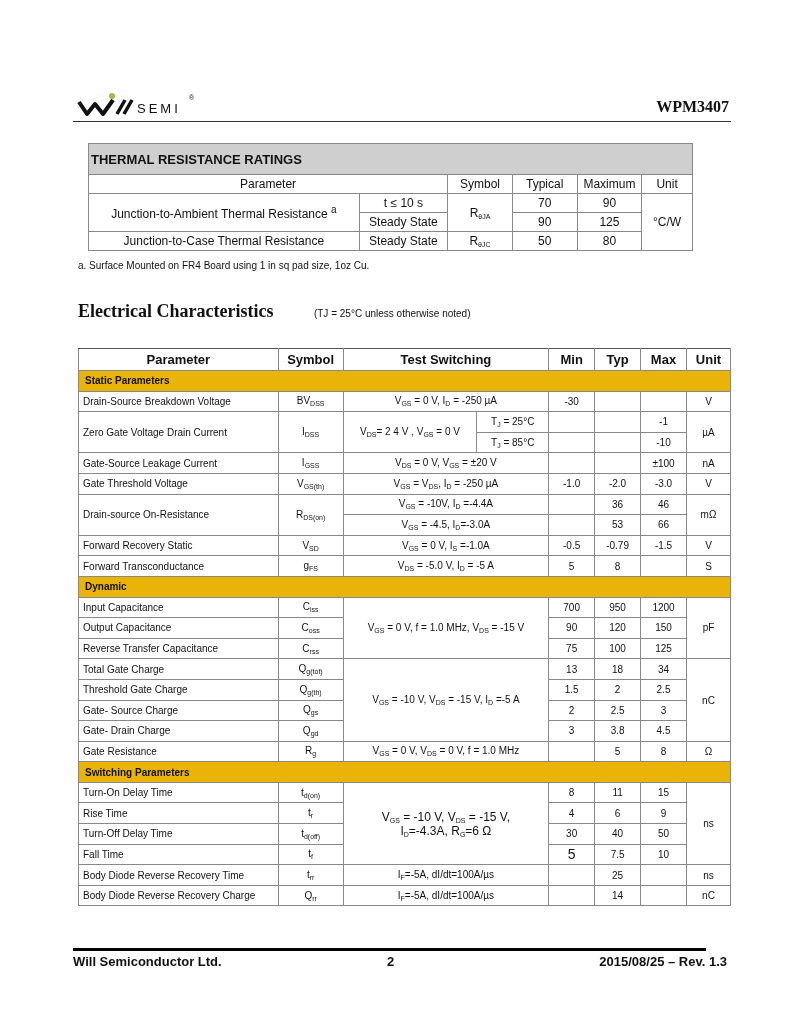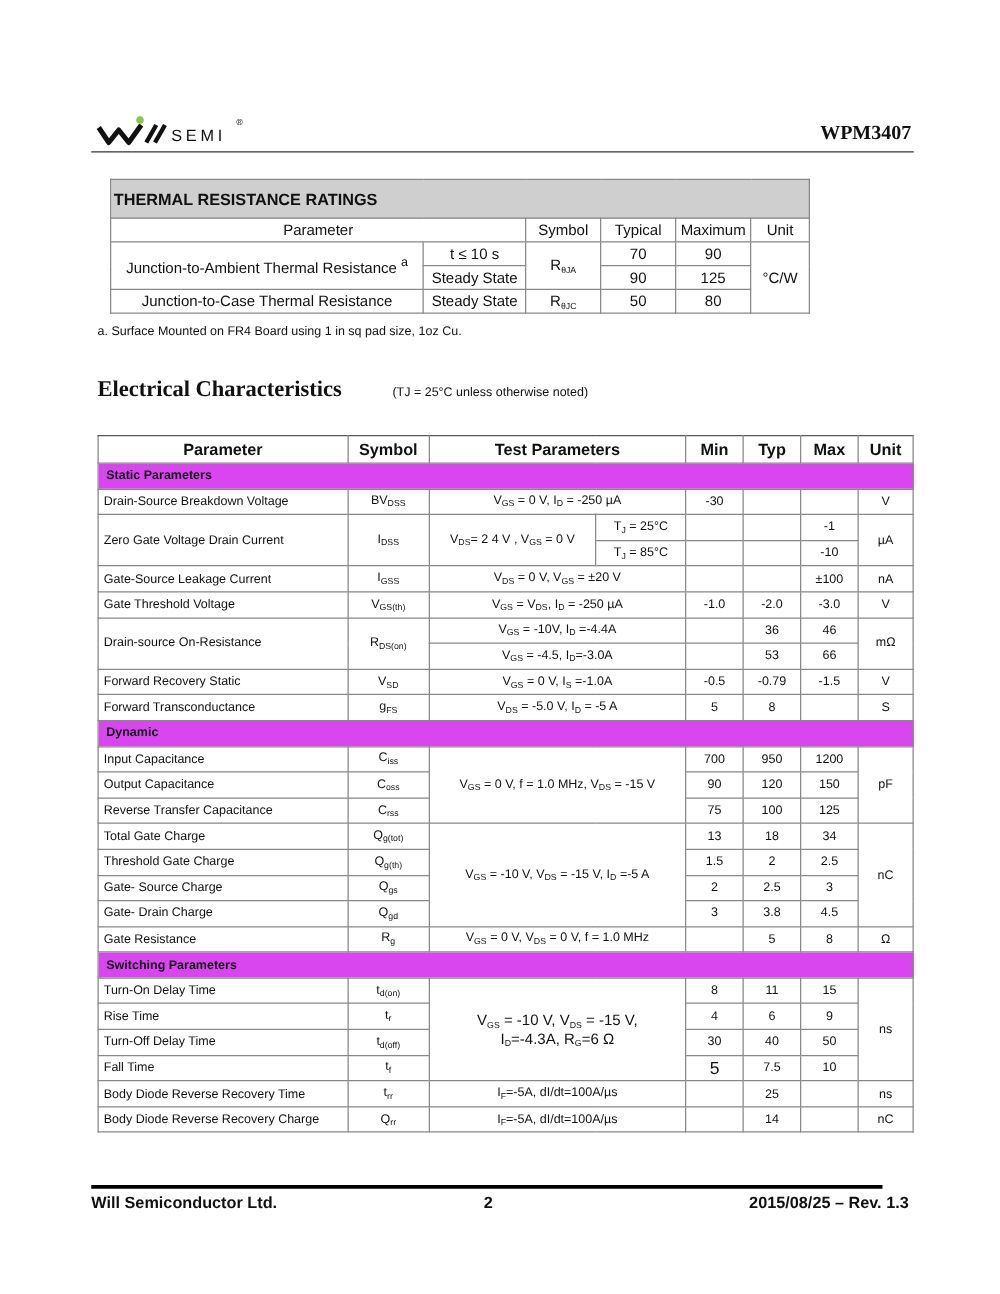--- a/index.html
+++ b/index.html
@@ -5,33 +5,33 @@
   * { box-sizing: border-box; margin: 0; padding: 0; }
   html, body { width: 800px; height: 1035px; background: #ffffff; overflow: hidden; }
   body { position: relative; font-family: "Liberation Sans", sans-serif; color: #111; }
 
   .header { position: absolute; left: 73px; top: 88px; width: 658px; height: 36px; }
   .logo { position: absolute; left: 4px; top: 2px; width: 160px; height: 30px; }
   .part-no { position: absolute; right: 2px; top: 10px; font-family: "Liberation Serif", serif; font-weight: bold; font-size: 16px; }
   .header-rule { position: absolute; left: 73px; top: 121px; width: 658px; height: 1px; background: #333; }
 
   table { border-collapse: collapse; }
-  .thermal { position: absolute; left: 88px; top: 143px; width: 560px; font-size: 12px; }
+  .thermal { position: absolute; left: 88px; top: 143px; width: 605px; font-size: 12px; }
   .thermal td { border: 1px solid #888; text-align: center; height: 19px; padding: 0 3px; }
   .thermal .title-row td { background: #cfcfcf; text-align: left; font-weight: bold; font-size: 13px; height: 31px; border-color: #888; padding-left: 2px; }
   .footnote { position: absolute; left: 78px; top: 260px; font-size: 10px; }
 
   .ec-title { position: absolute; left: 78px; top: 301px; font-family: "Liberation Serif", serif; font-weight: bold; font-size: 18px; }
   .ec-title .note { font-family: "Liberation Sans", sans-serif; font-weight: normal; font-size: 10px; margin-left: 36px; }
 
   .ec { position: absolute; left: 78px; top: 348px; width: 653px; font-size: 10px; }
   .ec td { border: 1px solid #888; height: 20.6px; text-align: center; padding: 0 2px; }
   .ec td.param { text-align: left; padding-left: 4px; }
   .ec .hdr td { font-weight: bold; font-size: 13px; height: 22px; border-top: 1px solid #555; }
-  .ec .sect td { background: #d946ef; font-weight: bold; text-align: left; padding-left: 6px; font-size: 10px; }
+  .ec .sect td { background: #eab308; font-weight: bold; text-align: left; padding-left: 6px; font-size: 10px; }
   .ec .big { font-size: 12px; }
   .ec .five { font-size: 14px; }
   sub { font-size: 7px; vertical-align: -2px; }
 
   .footer-rule { position: absolute; left: 73px; top: 948px; width: 633px; height: 3px; background: #000; }
   .footer { position: absolute; left: 73px; top: 954px; width: 658px; font-weight: bold; font-size: 13px; }
   .footer .l { position: absolute; left: 0; }
   .footer .c { position: absolute; left: 314px; }
   .footer .r { position: absolute; right: 4px; }
 </style>
@@ -108,21 +108,21 @@
       <col style="width:72px">
       <col style="width:46px">
       <col style="width:46px">
       <col style="width:46px">
       <col style="width:44px">
     </colgroup>
   <tbody>
       <tr class="hdr">
     <td>Parameter</td>
     <td>Symbol</td>
-    <td colspan="2">Test Parameters</td>
+    <td colspan="2">Test Switching</td>
     <td>Min</td>
     <td>Typ</td>
     <td>Max</td>
     <td>Unit</td>
   </tr>
   <tr class="sect">
         <td colspan="8">Static Parameters</td>
       </tr>
 
   <tr>

